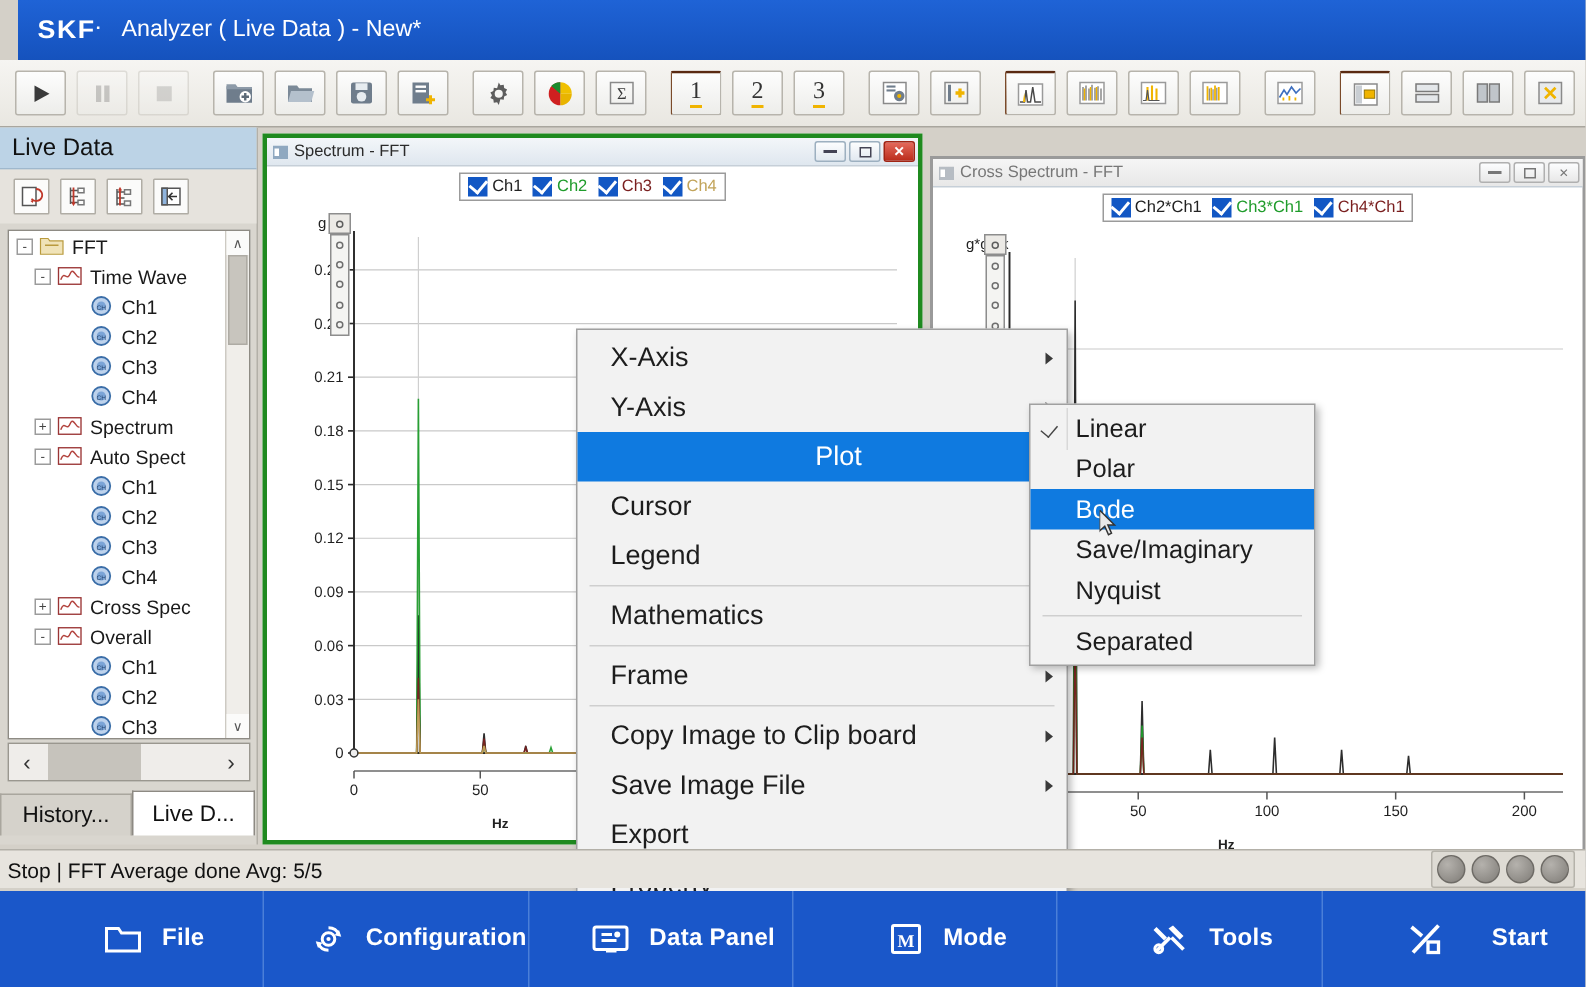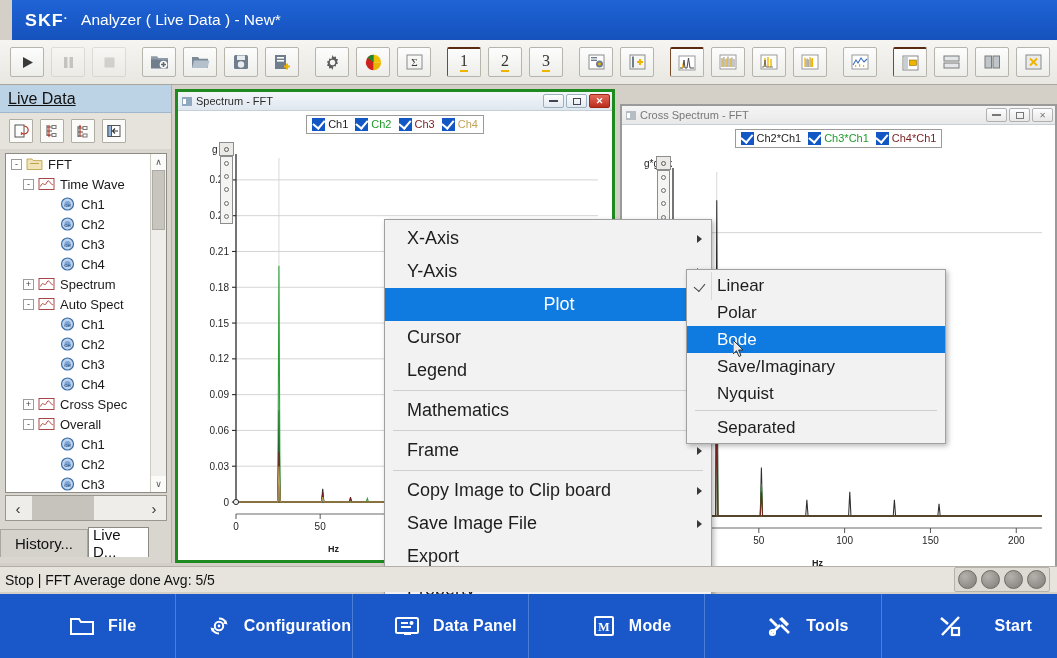--- a/index.html
+++ b/index.html
@@ -71,21 +71,21 @@
   .numbtn u{display:block;border-bottom:2.5px solid #f0b400;padding-bottom:1px;text-decoration:none;}
 
   
   .leftpanel{
     position:absolute;left:0;top:85px;width:172px;height:478px;
     background:#d9d6cf;border-right:1px solid #b3b0a8;box-sizing:border-box;
   }
   .ld-header{
     height:28px;background:#bcd3e6;border-bottom:1px solid #9fb8cd;
     display:flex;align-items:center;padding-left:8px;box-sizing:border-box;
-    font-size:16px;color:#111;text-decoration:underline;
+    font-size:16px;color:#111;
   }
   .ld-tools{
     height:36px;display:flex;align-items:center;gap:7px;padding-left:9px;
     box-sizing:border-box;background:#e6e3dd;
   }
   .ldbtn{
     width:24px;height:24px;border:1px solid #b0ada5;background:#fbfbfa;
     display:flex;align-items:center;justify-content:center;border-radius:1px;
     box-sizing:border-box;
   }
@@ -649,21 +649,21 @@
     </div>
 
     <div class="hscroll">
       <div class="harrow">‹</div>
       <div class="hthumb"></div>
       <div class="harrow" style="margin-left:auto">›</div>
     </div>
 
     <div class="bottom-tabs">
       <div class="btab" style="width:88px">History...</div>
-      <div class="btab sel" style="width:61px">Live D...</div>
+      <div class="btab sel" style="width:82px">Live D...</div>
     </div>
   </div>
 
   <div class="plotwin focus" style="left:175px;top:89px;width:440px;height:474px;">
     <div class="win-title">
       <svg class="win-ic" viewBox="0 0 10 9">
           <rect x="0" y="0" width="10" height="9" fill="#8fa8c0"></rect>
           <rect x="1" y="2" width="3" height="5" fill="#fff"></rect>
         </svg>
       <span>Spectrum - FFT</span>
@@ -876,21 +876,21 @@
         <span class="arr"></span>
       </div>
       <div class="mi">
         <span>Export</span>
       </div>
       <div class="mi">
         <span>Property</span>
       </div>
     </div>
 
-  <div class="submenu" id="submenu" style="left:686px;top:269px;width:260px;">
+  <div class="submenu" id="submenu" style="left:686px;top:269px;width:191px;">
       <div class="smi">
         <span class="tick"></span>
         <span>Linear</span>
       </div>
       <div class="smi">
         <span>Polar</span>
       </div>
       <div class="smi hl">
         <span>Bode</span>
       </div>

